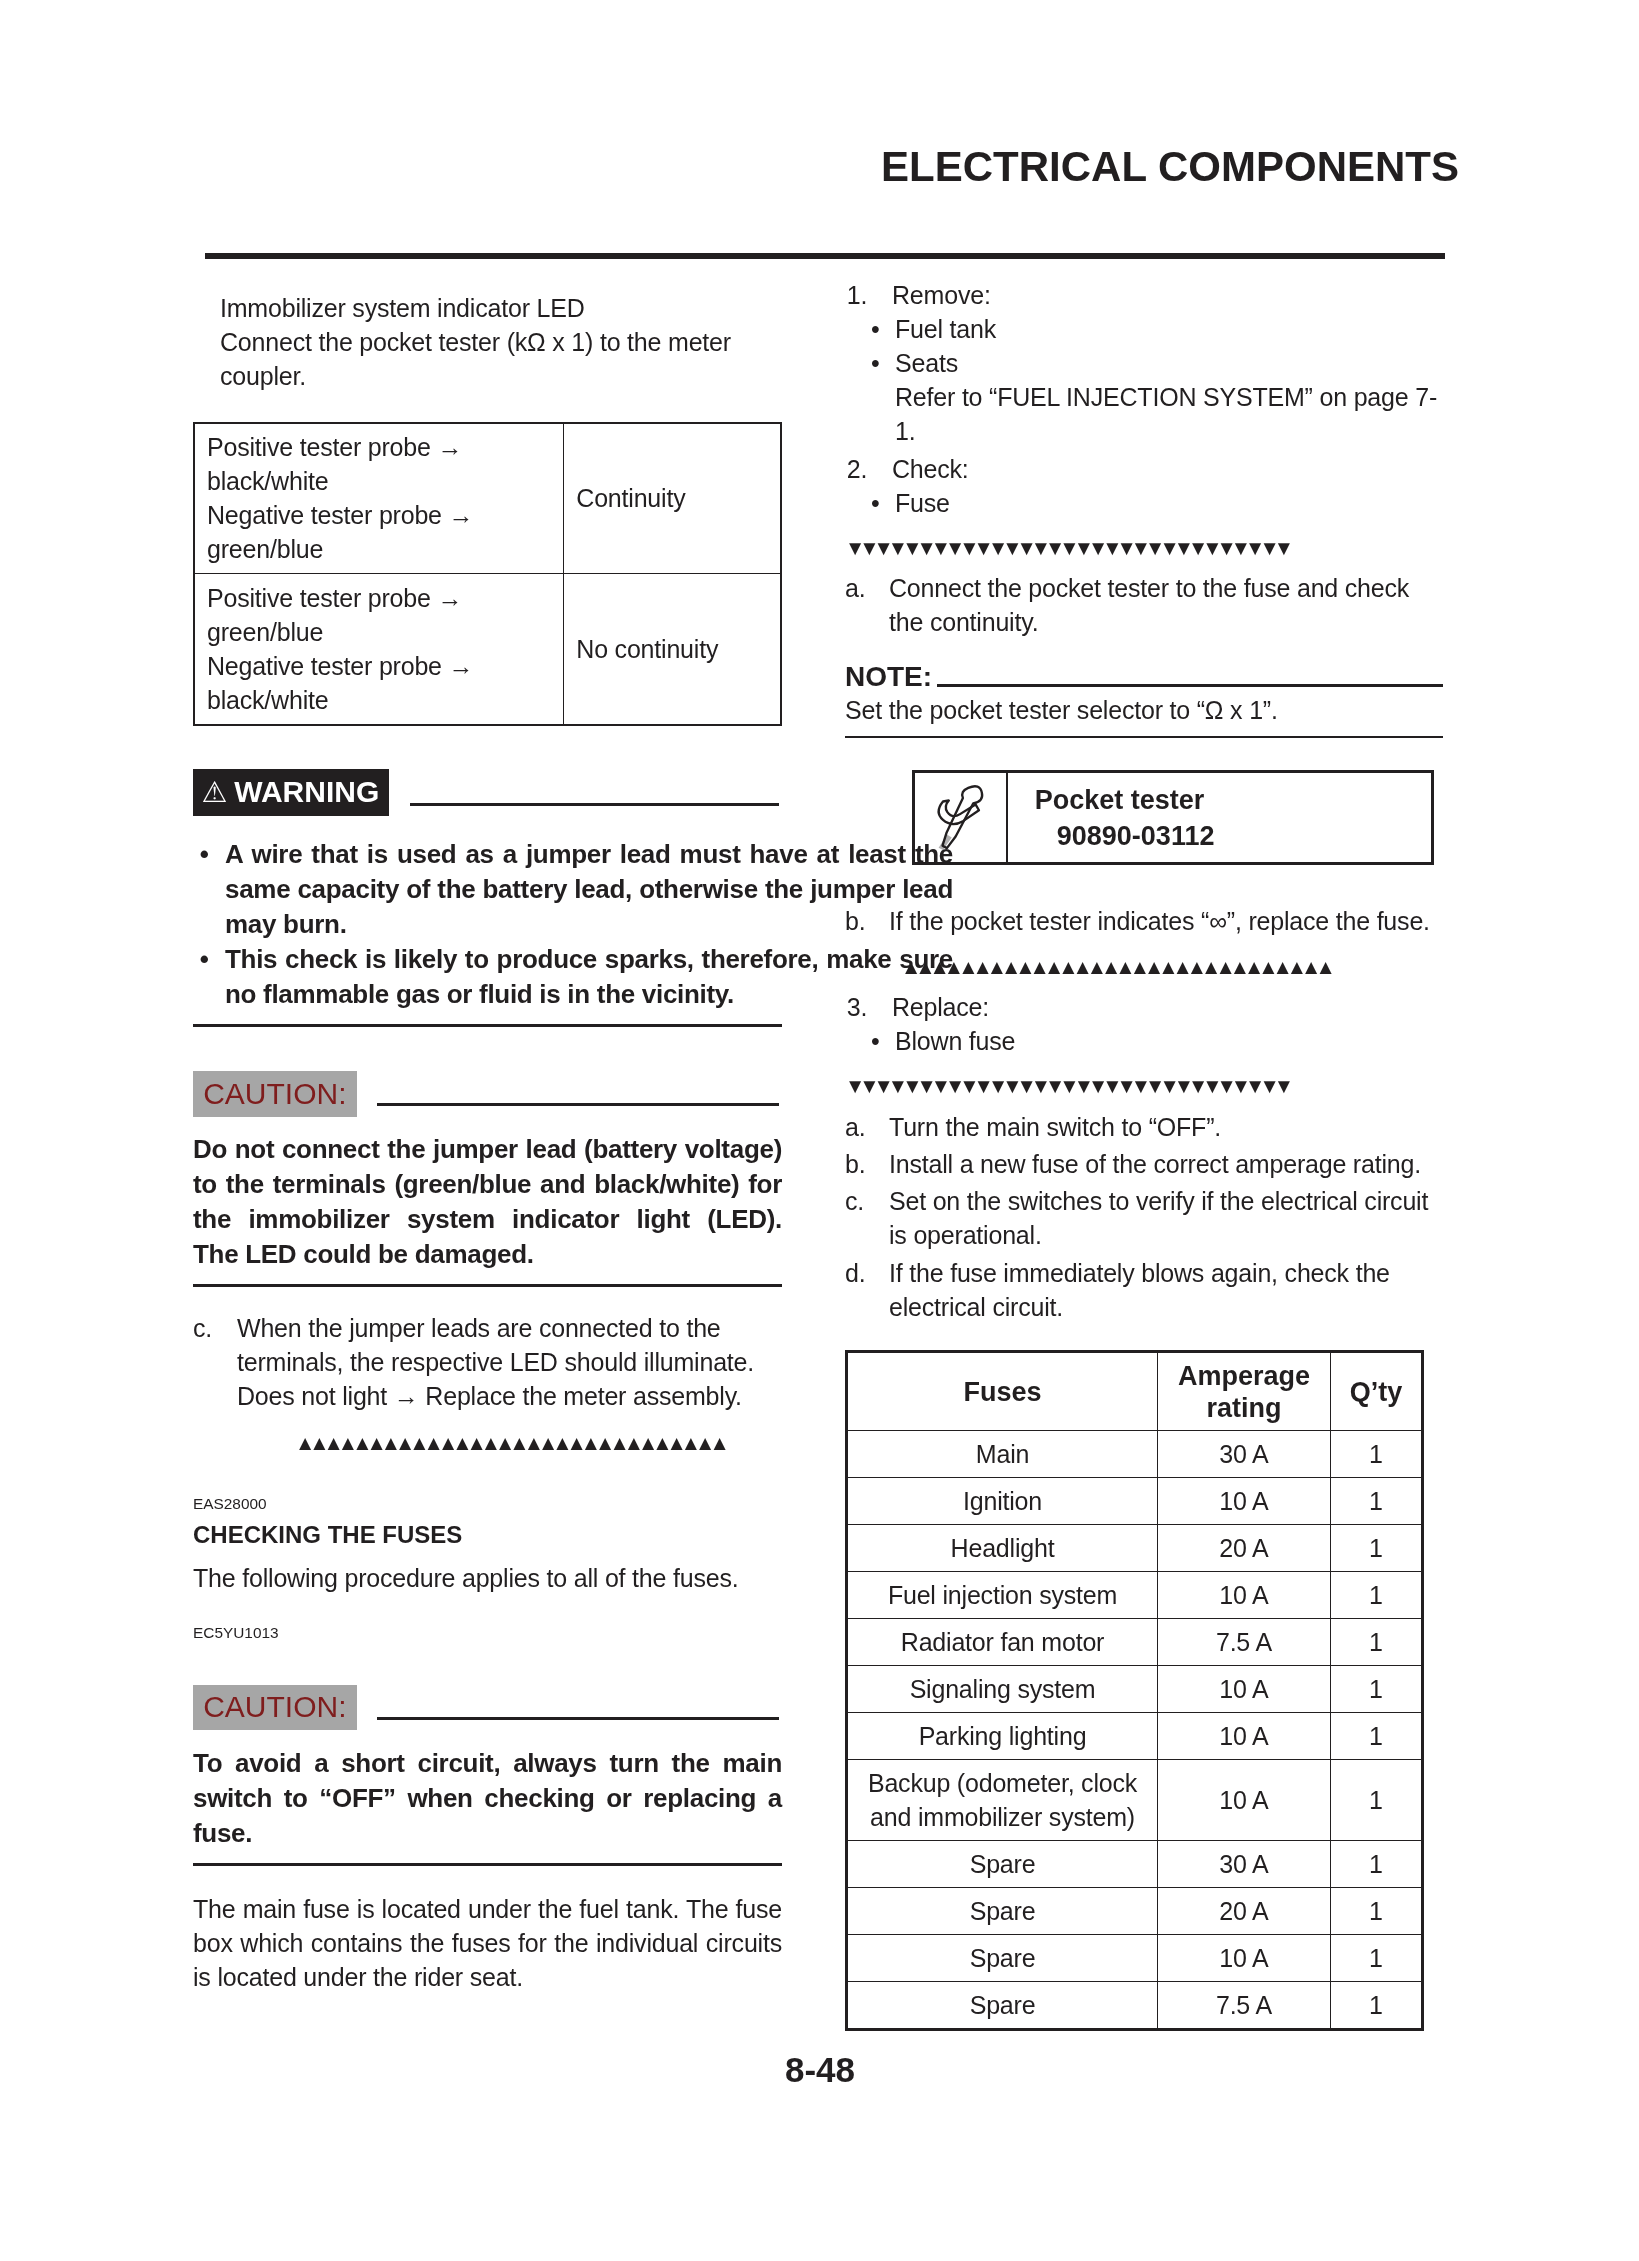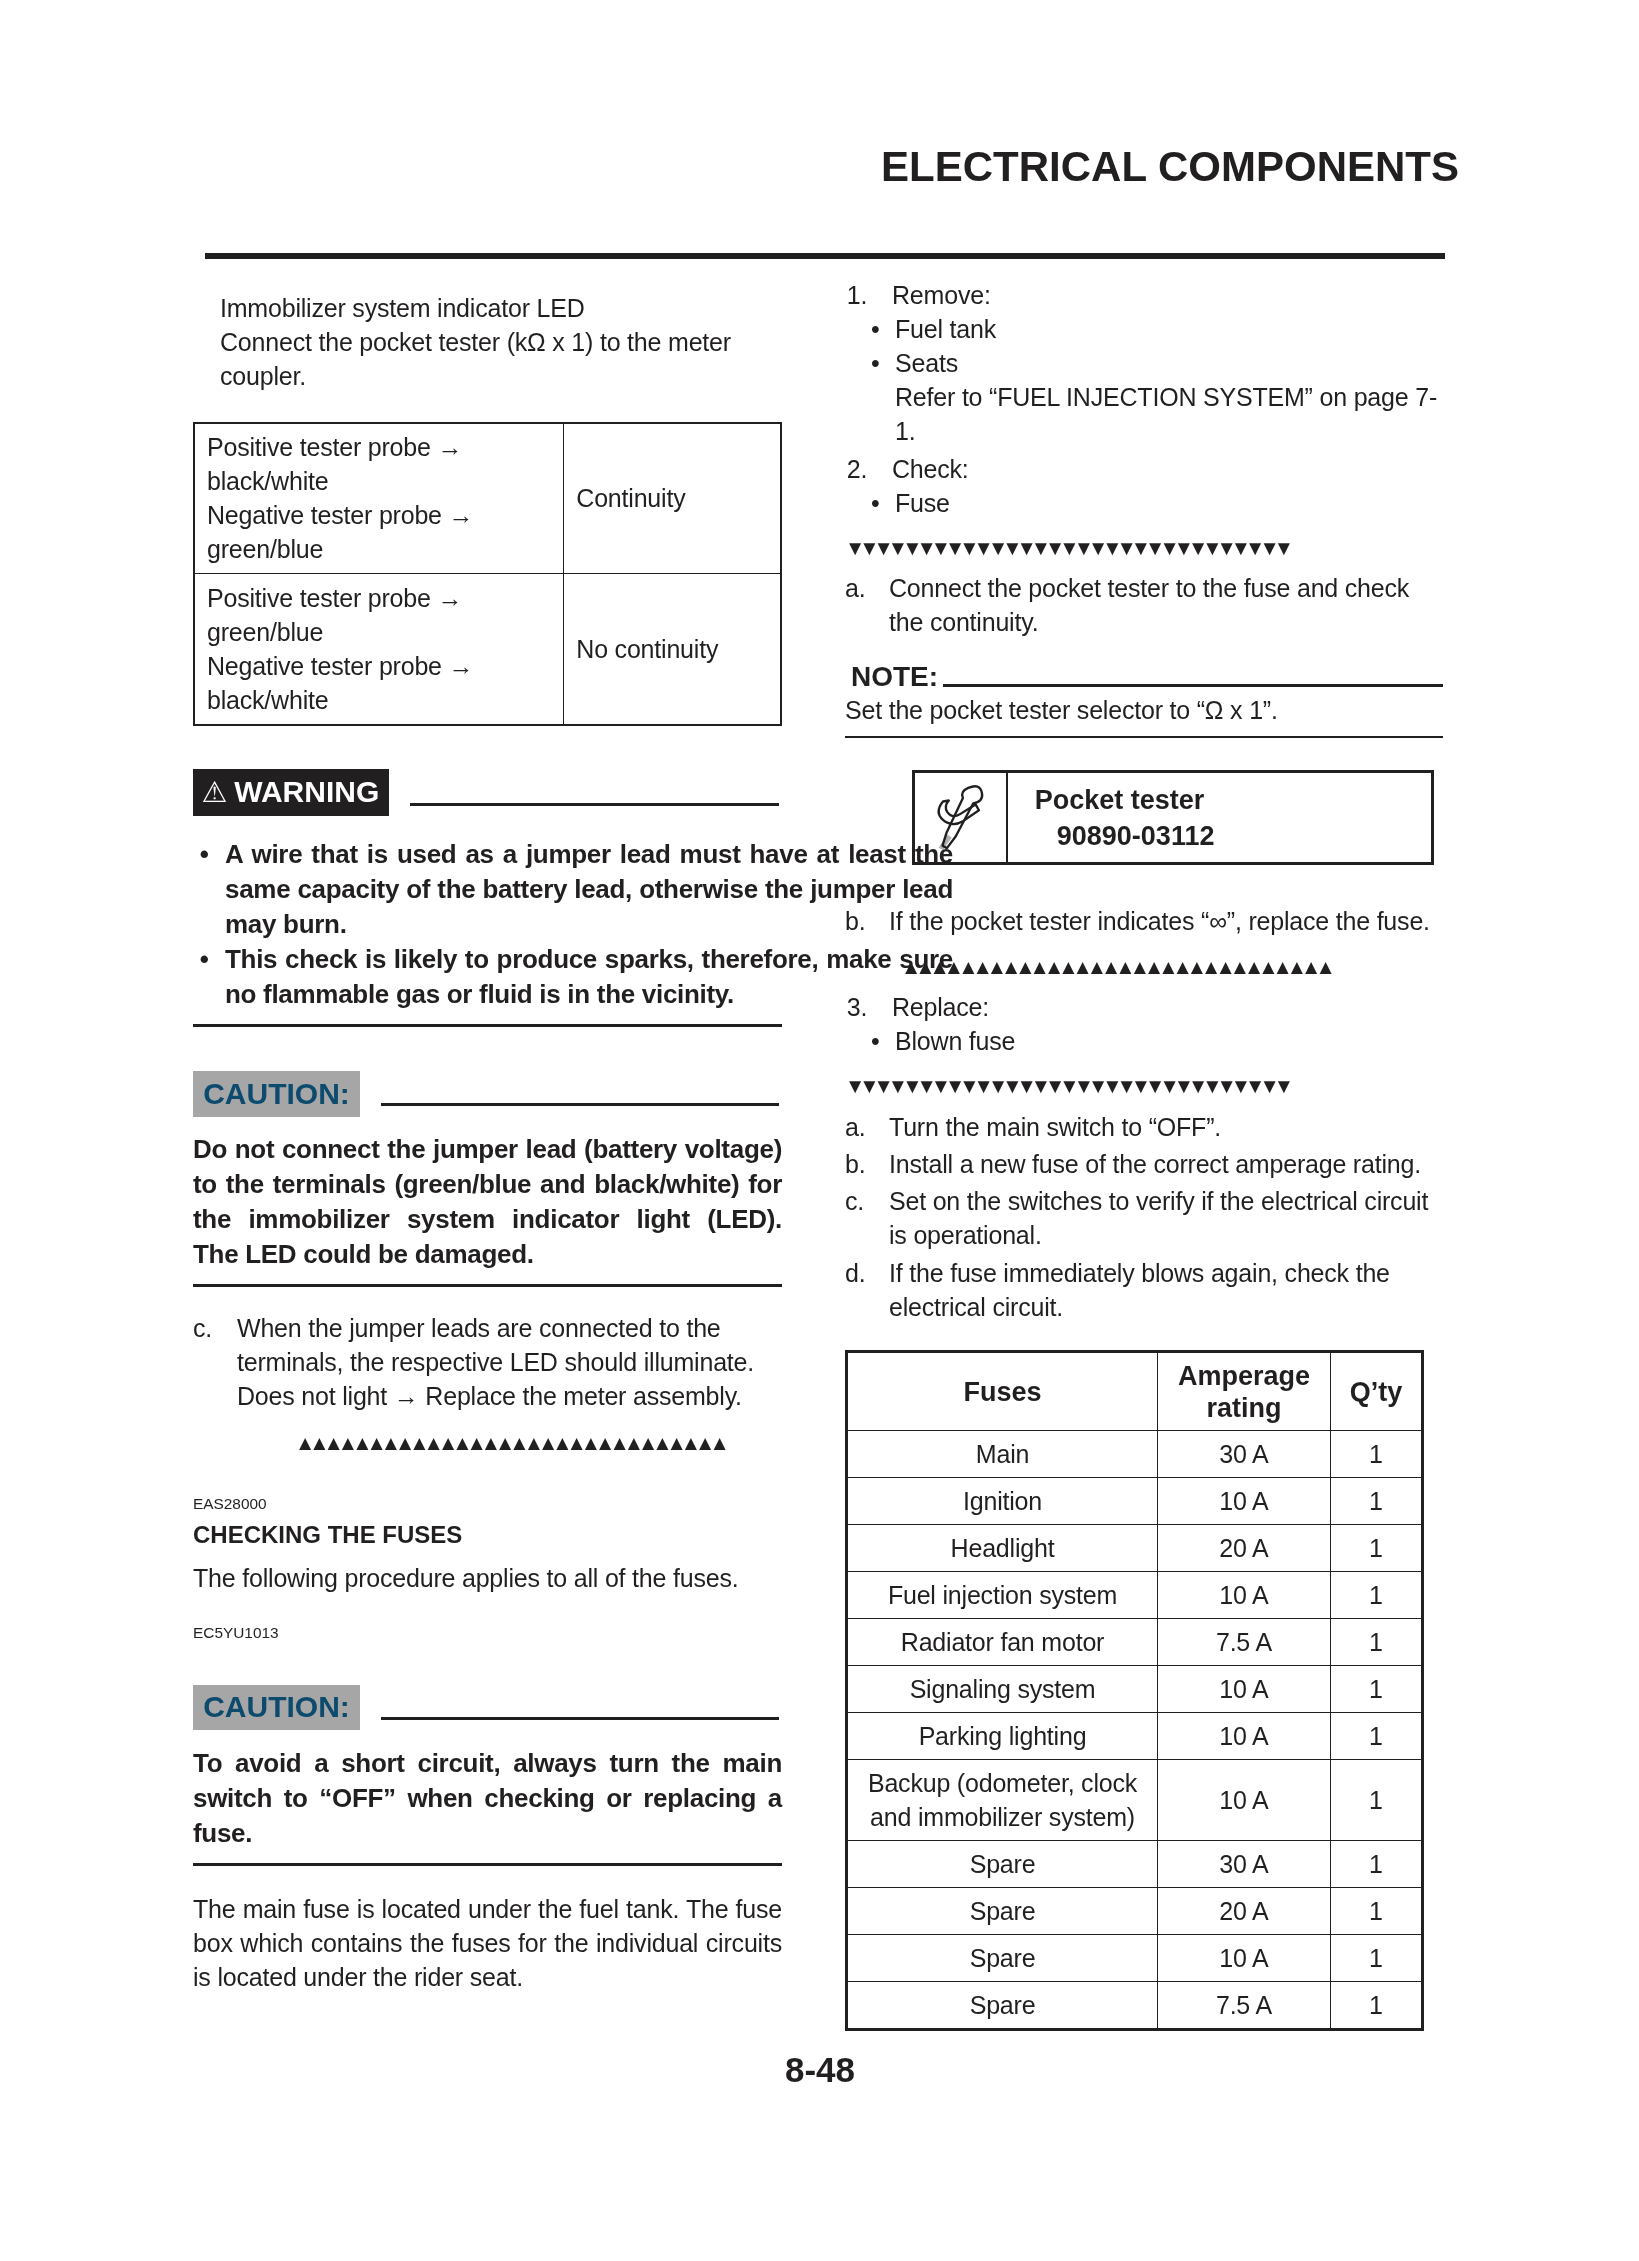--- a/index.html
+++ b/index.html
@@ -38,21 +38,21 @@
   .bold-text, .bold-para { font-weight:bold; letter-spacing:-0.3px; }
   .warn-items { margin-top:20.5px; width:760px; }
   .witem { position:relative; padding-left:32px; text-align:justify; line-height:35px; font-size:26px; }
   .witem::before { content:"•"; position:absolute; left:6.8px; font-weight:bold; }
 
   .rule4 { height:3.4px; background:#221f20; margin-top:12px; width:589px; }
   .rule3 { height:2.6px; background:#221f20; }
 
   .caution-head { display:flex; align-items:flex-end; margin-top:44px; }
   .caution-label {
-    display:inline-block; background:#a6a6a6; color:#0c4a6e; font-weight:bold;
+    display:inline-block; background:#a6a6a6; color:#7f1d1d; font-weight:normal;
     font-size:30px; line-height:32px; padding:6.8px 10.2px; letter-spacing:0;
   }
   .bold-para { margin-top:15.4px; text-align:justify; font-size:26px; line-height:35px; }
 
   .stepc { position:relative; margin-top:24px; padding-left:44px; }
   .stepc .marker { position:absolute; left:0; }
   .stepc-text { white-space:pre-line; }
 
   .tri-row { font-size:20.5px; line-height:26px; letter-spacing:-6px; margin:15.4px 0 10.2px 0; color:#221f20; }
   .tri-left { margin-left:102px; margin-top:17px; }
@@ -66,21 +66,21 @@
   
   .num-row { position:relative; padding-left:47px; margin-top:3.4px; }
   .num-row .marker { position:absolute; left:1.7px; }
   .bullets { margin:0; }
   .b-item { position:relative; padding-left:50px; }
   .b-item::before { content:"•"; position:absolute; left:26px; }
   .refer { padding-left:50px; max-width:547px; }
   .substep { position:relative; padding-left:44px; margin-top:3.4px; }
   .substep .marker { position:absolute; left:0; }
 
-  .note-head { display:flex; align-items:flex-end; margin-top:22px;margin-left:6px; }
+  .note-head { display:flex; align-items:flex-end; margin-top:22px; }
   .note-label { font-weight:bold; font-size:28px; line-height:32px; letter-spacing:0; }
   .note-head .head-line { margin:0 0 6.8px 5.1px; }
   .note-rule { margin-top:8.5px; width:100%; }
 
   .tool-box {
     display:flex; margin:32px 0 0 67px; width:516px; border:3.4px solid #221f20;
     background:transparent;
   }
   .tool-icon-cell { width:84px; border-right:2.6px solid #221f20; display:flex; align-items:center; justify-content:center; padding:5.1px 3.4px; }
   .tool-text { padding:8.5px 8.5px 8.5px 27px; font-weight:bold; font-size:27px; line-height:36px; letter-spacing:0; }

